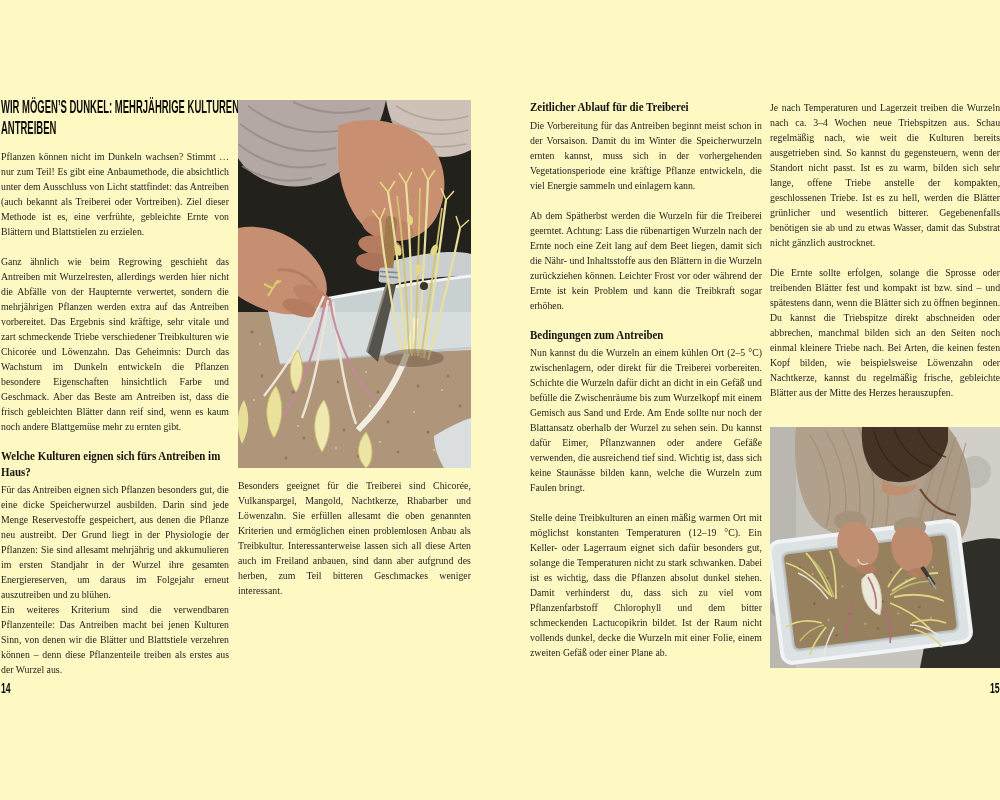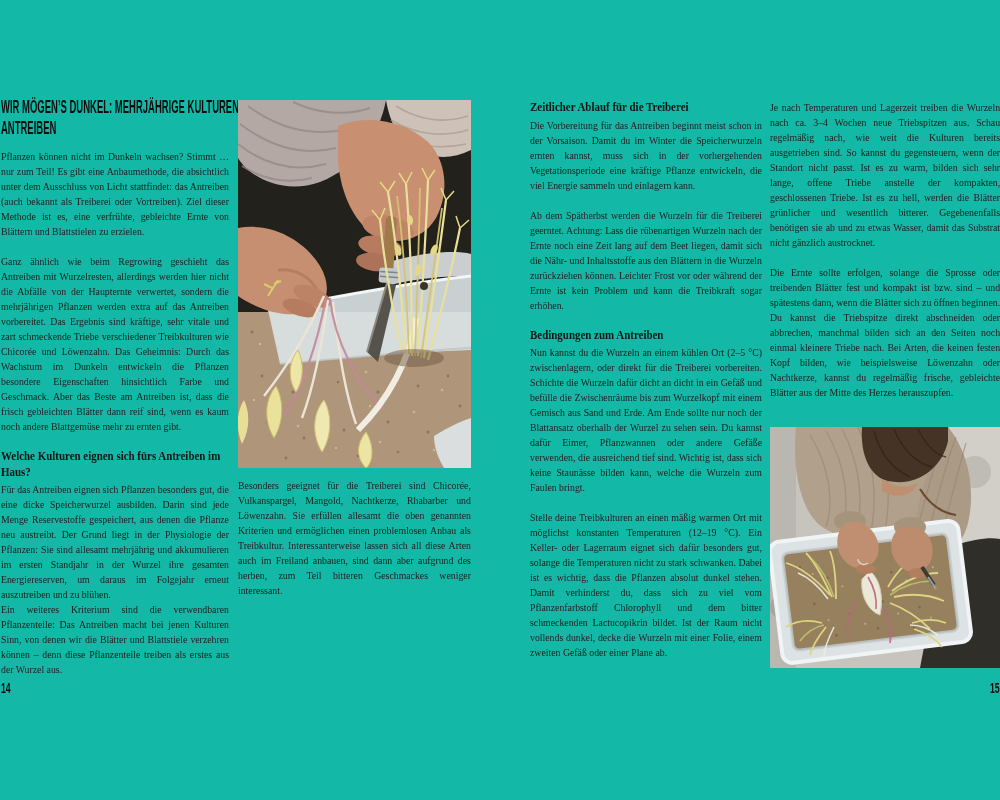--- a/index.html
+++ b/index.html
@@ -1,17 +1,17 @@
 <!DOCTYPE html>
 <html lang="de"><head>
 <meta charset="utf-8">
 <style>
   html,body{margin:0;padding:0;background:#ffffff;}
   body{width:1000px;height:800px;overflow:hidden;font-family:"Liberation Serif",serif;color:#1e1d1b;}
-  .spread{position:relative;width:1000px;height:800px;background:#14b8a6;}
+  .spread{position:relative;width:1000px;height:800px;background:#fef9c3;}
   .col{position:absolute;transform-origin:0 0;}
   .col p{margin:0 0 15px;font-size:10.4px;line-height:15px;text-align:justify;}
   .col p.tight{margin-bottom:0;}
   h1{margin:0 0 11px;font-family:"Liberation Sans",sans-serif;font-weight:700;color:#0e0d0c;
      font-size:19px;line-height:21px;transform:scaleX(0.53);transform-origin:0 0;}
   h1 span{display:block;white-space:nowrap;}
   h2{margin:0 0 2px;font-size:11.6px;line-height:15.5px;font-weight:700;color:#141311;}
   h2.gap-top{margin-top:13px;}
   .pagenum{position:absolute;top:680px;font-family:"Liberation Sans",sans-serif;font-weight:700;
            font-size:15px;line-height:15px;color:#0d0d0c;}

